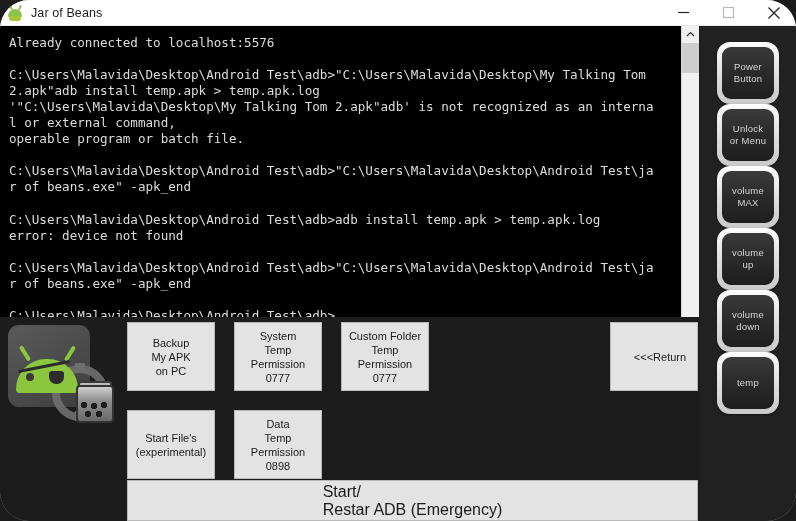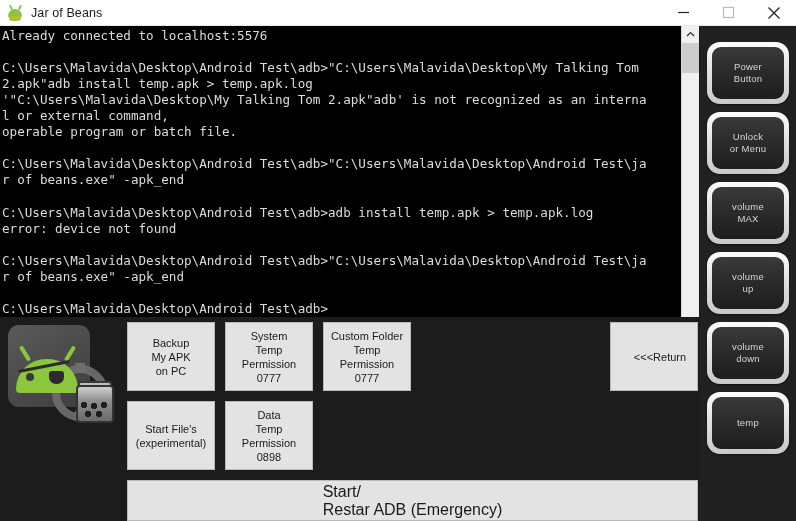--- a/index.html
+++ b/index.html
@@ -7,20 +7,21 @@
     width: 796px; height: 521px;
     overflow: hidden;
     background: #1c1c1c;
     font-family: "Liberation Sans", sans-serif;
   }
   #app {
     position: relative;
     width: 796px; height: 521px;
     background: #a3a3a3;
     overflow: hidden;
+    border-radius: 29px;
   }
 
   
   .titlebar {
     position: absolute; top: 0; left: 0;
     width: 796px; height: 26px;
     background: #ffffff;
     display: flex; align-items: center;
     border-bottom: 1px solid #e8e8e8;
   }
@@ -70,21 +71,21 @@
     background: #000000;
     overflow: hidden;
     padding: 2px 0 0 2px;
   }
   .console pre {
     font-family: "DejaVu Sans Mono", "Liberation Mono", monospace;
     font-size: 12.6px;
     line-height: 16.05px;
     color: #dcdcdc;
     white-space: pre;
-    margin: 0;
+    margin: 7px;
   }
 
   
   .scrollbar {
     position: absolute;
     left: 681px; top: 26px;
     width: 18px; height: 291px;
     background: #f0f0f0;
     border-left: 1px solid #d8d8d8;
   }
@@ -114,22 +115,22 @@
     position: absolute;
     right: 0; top: 26px;
     width: 96px; height: 495px;
     background: #212121;
     padding-top: 16px;
     display: flex;
     flex-direction: column;
     align-items: center;
   }
   .side-btn {
-    width: 82px; height: 62px;
-    margin-bottom: 8px;
+    width: 62px; height: 62px;
+    margin-bottom: 0;
     border-radius: 13px;
     background: linear-gradient(180deg, #fdfdfd 0%, #e2e2e2 45%, #c9c9c9 100%);
     padding: 5px;
     box-shadow: 0 1px 2px rgba(0,0,0,0.55);
     flex: 0 0 auto;
   }
   .side-btn-inner {
     width: 100%; height: 100%;
     border-radius: 9px;
     background: linear-gradient(180deg, #3a3a3a 0%, #2a2a2a 50%, #1e1e1e 100%);
@@ -246,21 +247,21 @@
       radial-gradient(circle at 19px 13px, #1e1e1e 3px, transparent 3.5px);
   }
 
   
   .grid {
     position: absolute;
     left: 127px; top: 5px;
     display: grid;
     grid-template-columns: 88px 88px 88px;
     grid-template-rows: 69px 69px;
-    gap: 10px;
+    gap: 19px;
   }
   .flat-btn {
     background: #e3e3e3;
     border: 1px solid #b9b9b9;
     display: flex;
     align-items: center;
     justify-content: center;
     text-align: center;
     font-size: 11px;
     line-height: 14px;

